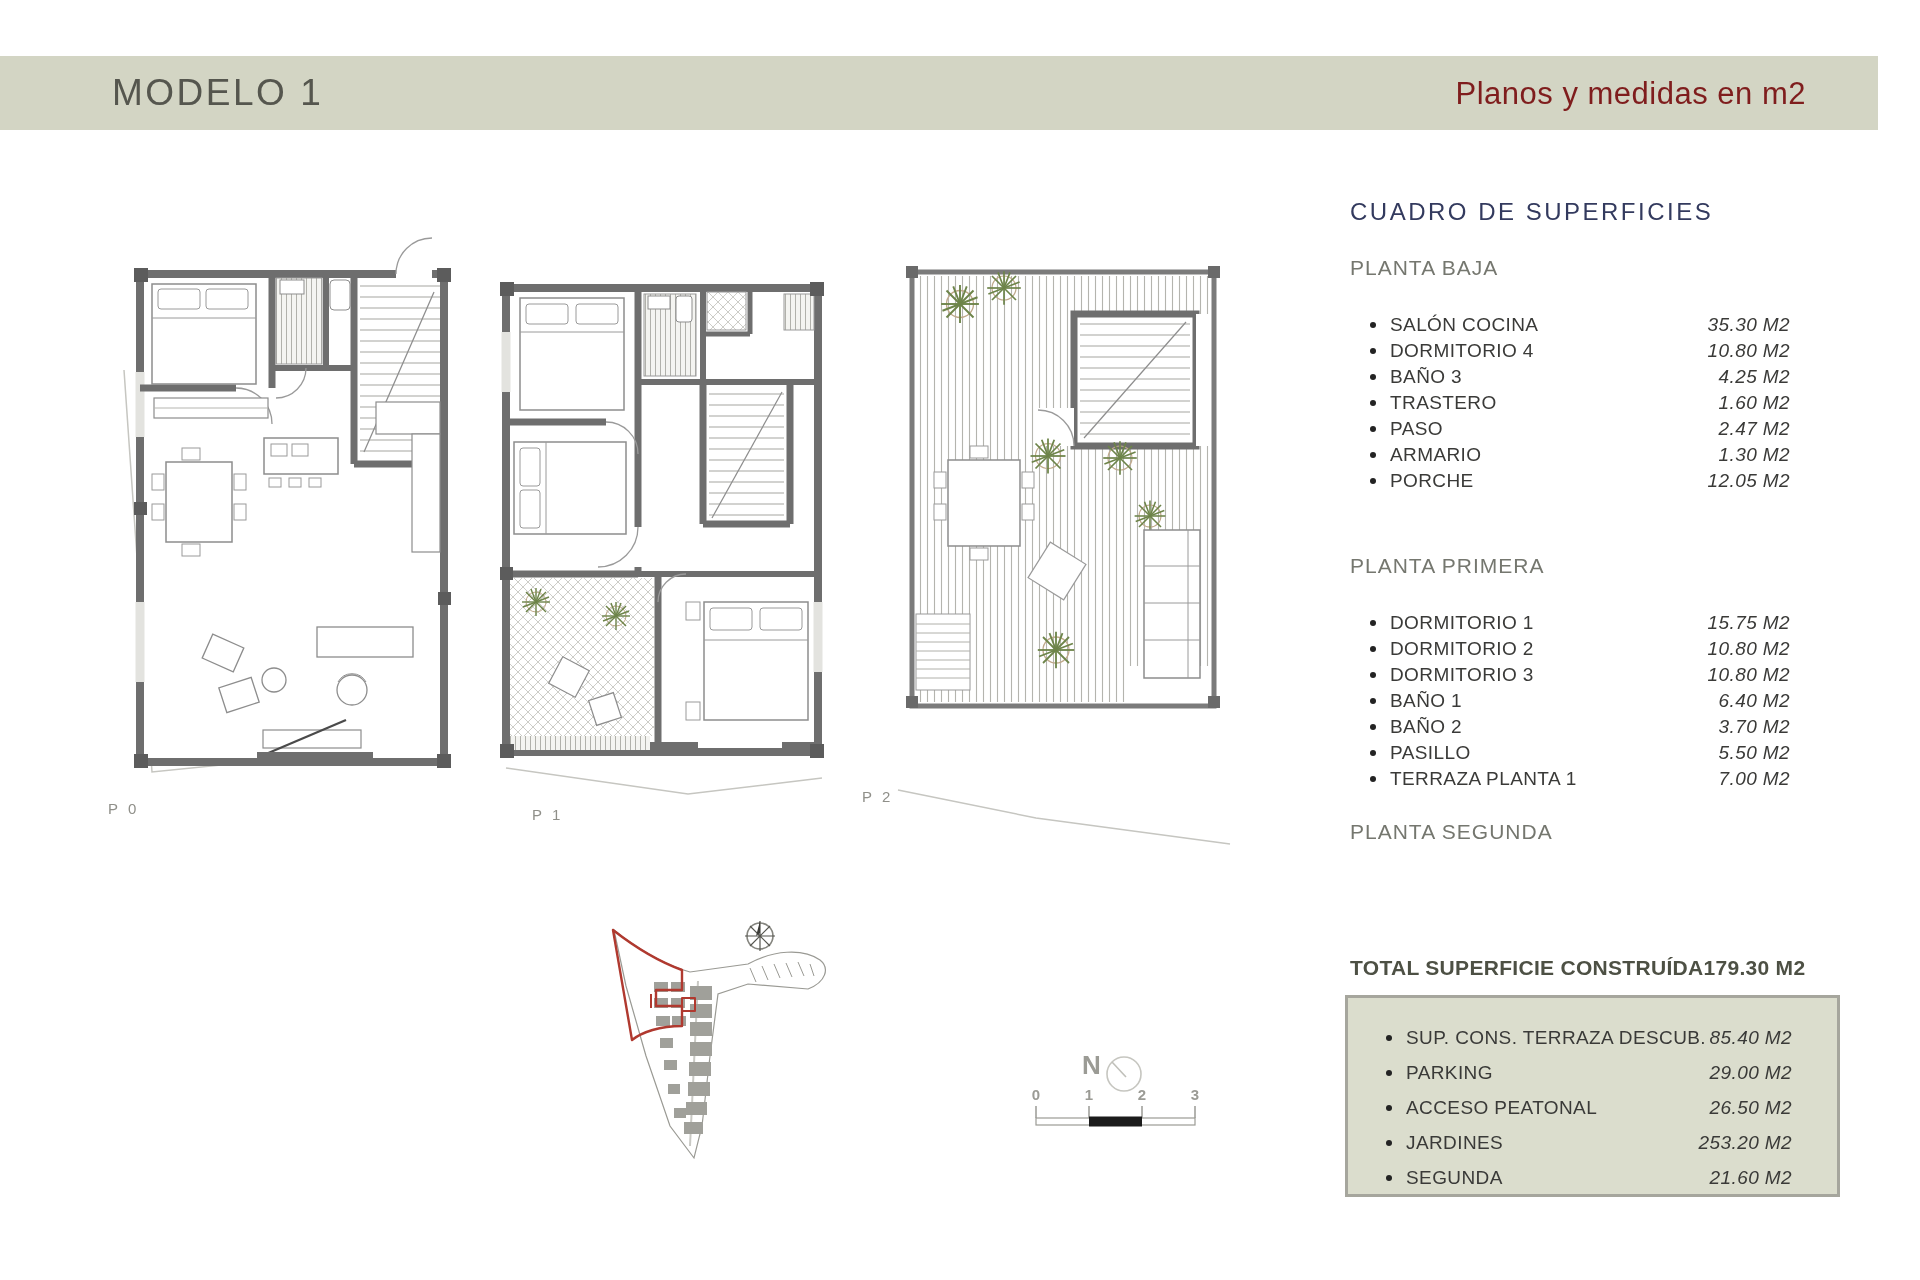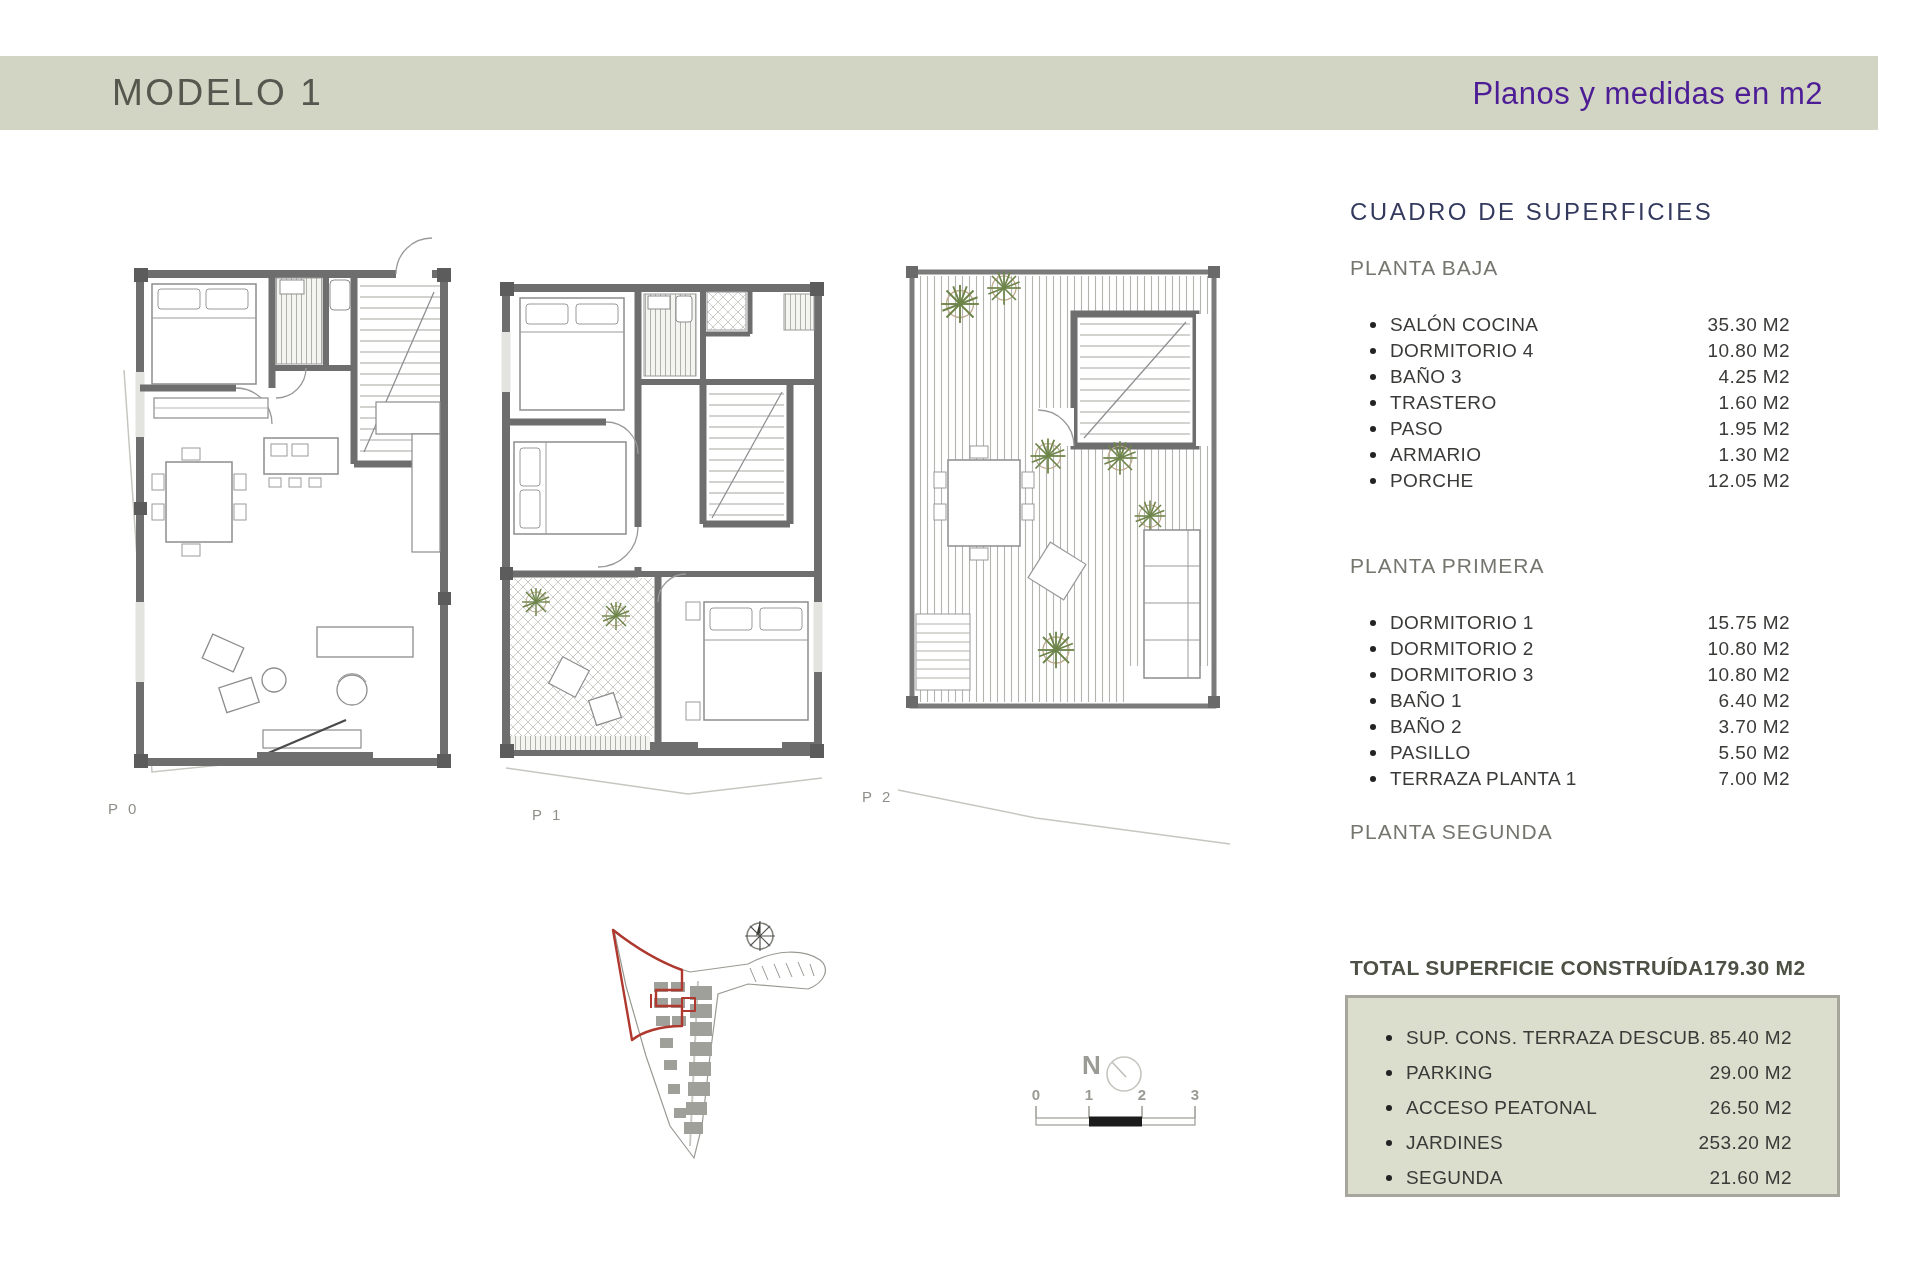--- a/index.html
+++ b/index.html
@@ -11,37 +11,37 @@
   *{margin:0;padding:0;box-sizing:border-box;}
   html,body{background:#fff;}
   body{font-family:"Liberation Sans","DejaVu Sans",sans-serif;}
   #page{position:relative;width:1920px;height:1280px;background:#fff;overflow:hidden;}
   .abs{position:absolute;}
 
   
   .topbar{position:absolute;left:0;top:56px;width:1878px;height:74px;background:var(--header-bg);}
   .topbar .title{position:absolute;left:112px;top:0;line-height:74px;font-size:37px;
     font-weight:400;letter-spacing:2.5px;color:#55564e;}
-  .topbar .subtitle{position:absolute;right:55px;top:0;line-height:76px;font-size:31px;
-    font-weight:400;letter-spacing:.5px;color:#4c1d95;}
+  .topbar .subtitle{position:absolute;right:72px;top:0;line-height:76px;font-size:31px;
+    font-weight:400;letter-spacing:.5px;color:#7f1d1d;}
 
   
   .plabel{position:absolute;font-size:15px;letter-spacing:3px;color:var(--label-gray);}
 
   
   .sur-title{position:absolute;left:1350px;top:198px;width:390px;
     font-size:24px;letter-spacing:2.5px;color:var(--title-navy);}
   .col-section{position:absolute;left:1350px;width:440px;}
   .sec-h{font-size:21px;letter-spacing:1px;color:var(--section-gray);}
   .sec-rows{margin-top:32px;}
   .sec-rows.big-gap{margin-top:57px;}
   .srow{display:flex;align-items:center;height:26px;padding-left:20px;
     font-size:19px;letter-spacing:.4px;color:var(--text-dark);white-space:nowrap;}
   .bullet{width:6px;height:6px;border-radius:50%;background:#232323;margin-right:14px;flex:none;}
-  .srow .val{margin-left:auto;}
+  .srow .val{margin-left:auto;font-style:italic;}
 
   .total-row{position:absolute;left:1350px;top:956px;width:452px;display:flex;
     font-size:21px;font-weight:bold;letter-spacing:.3px;color:var(--total-color);white-space:nowrap;}
   .total-row .val{margin-left:auto;}
 
   .ext-box{position:absolute;left:1345px;top:995px;width:495px;height:202px;
     background:var(--box-bg);border:3px solid var(--box-border);text-align:right;}
   .ext-box .sec-rows{margin:0;padding:22px 45px 0 38px;}
   .ext-box .srow{height:35px;padding-left:0;}
 </style>
@@ -365,21 +365,21 @@
           <span class="val">4.25 M2</span>
         </div>
         <div class="srow">
           <span class="bullet"></span>
           <span>TRASTERO</span>
           <span class="val">1.60 M2</span>
         </div>
         <div class="srow">
           <span class="bullet"></span>
           <span>PASO</span>
-          <span class="val">1.95 M2</span>
+          <span class="val">2.47 M2</span>
         </div>
         <div class="srow">
           <span class="bullet"></span>
           <span>ARMARIO</span>
           <span class="val">1.30 M2</span>
         </div>
         <div class="srow">
           <span class="bullet"></span>
           <span>PORCHE</span>
           <span class="val">12.05 M2</span>

